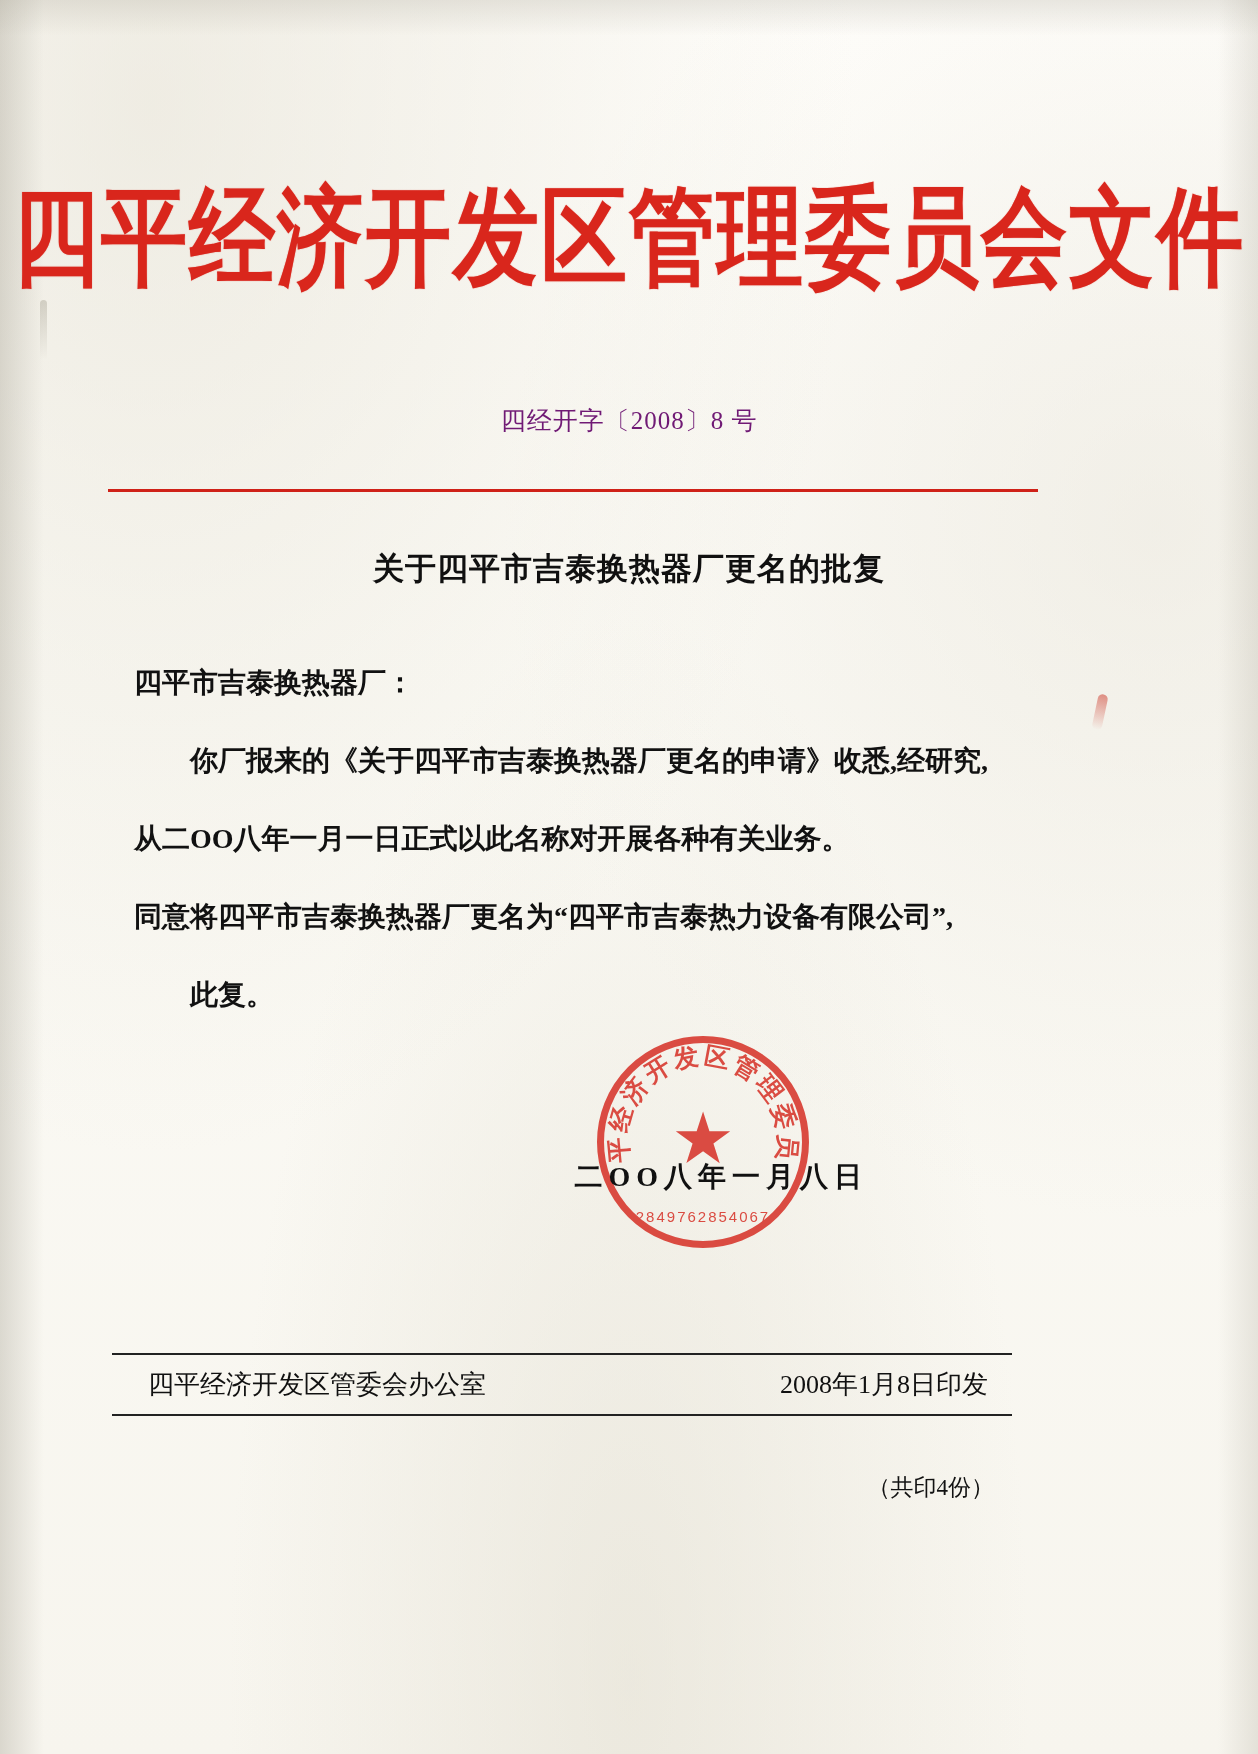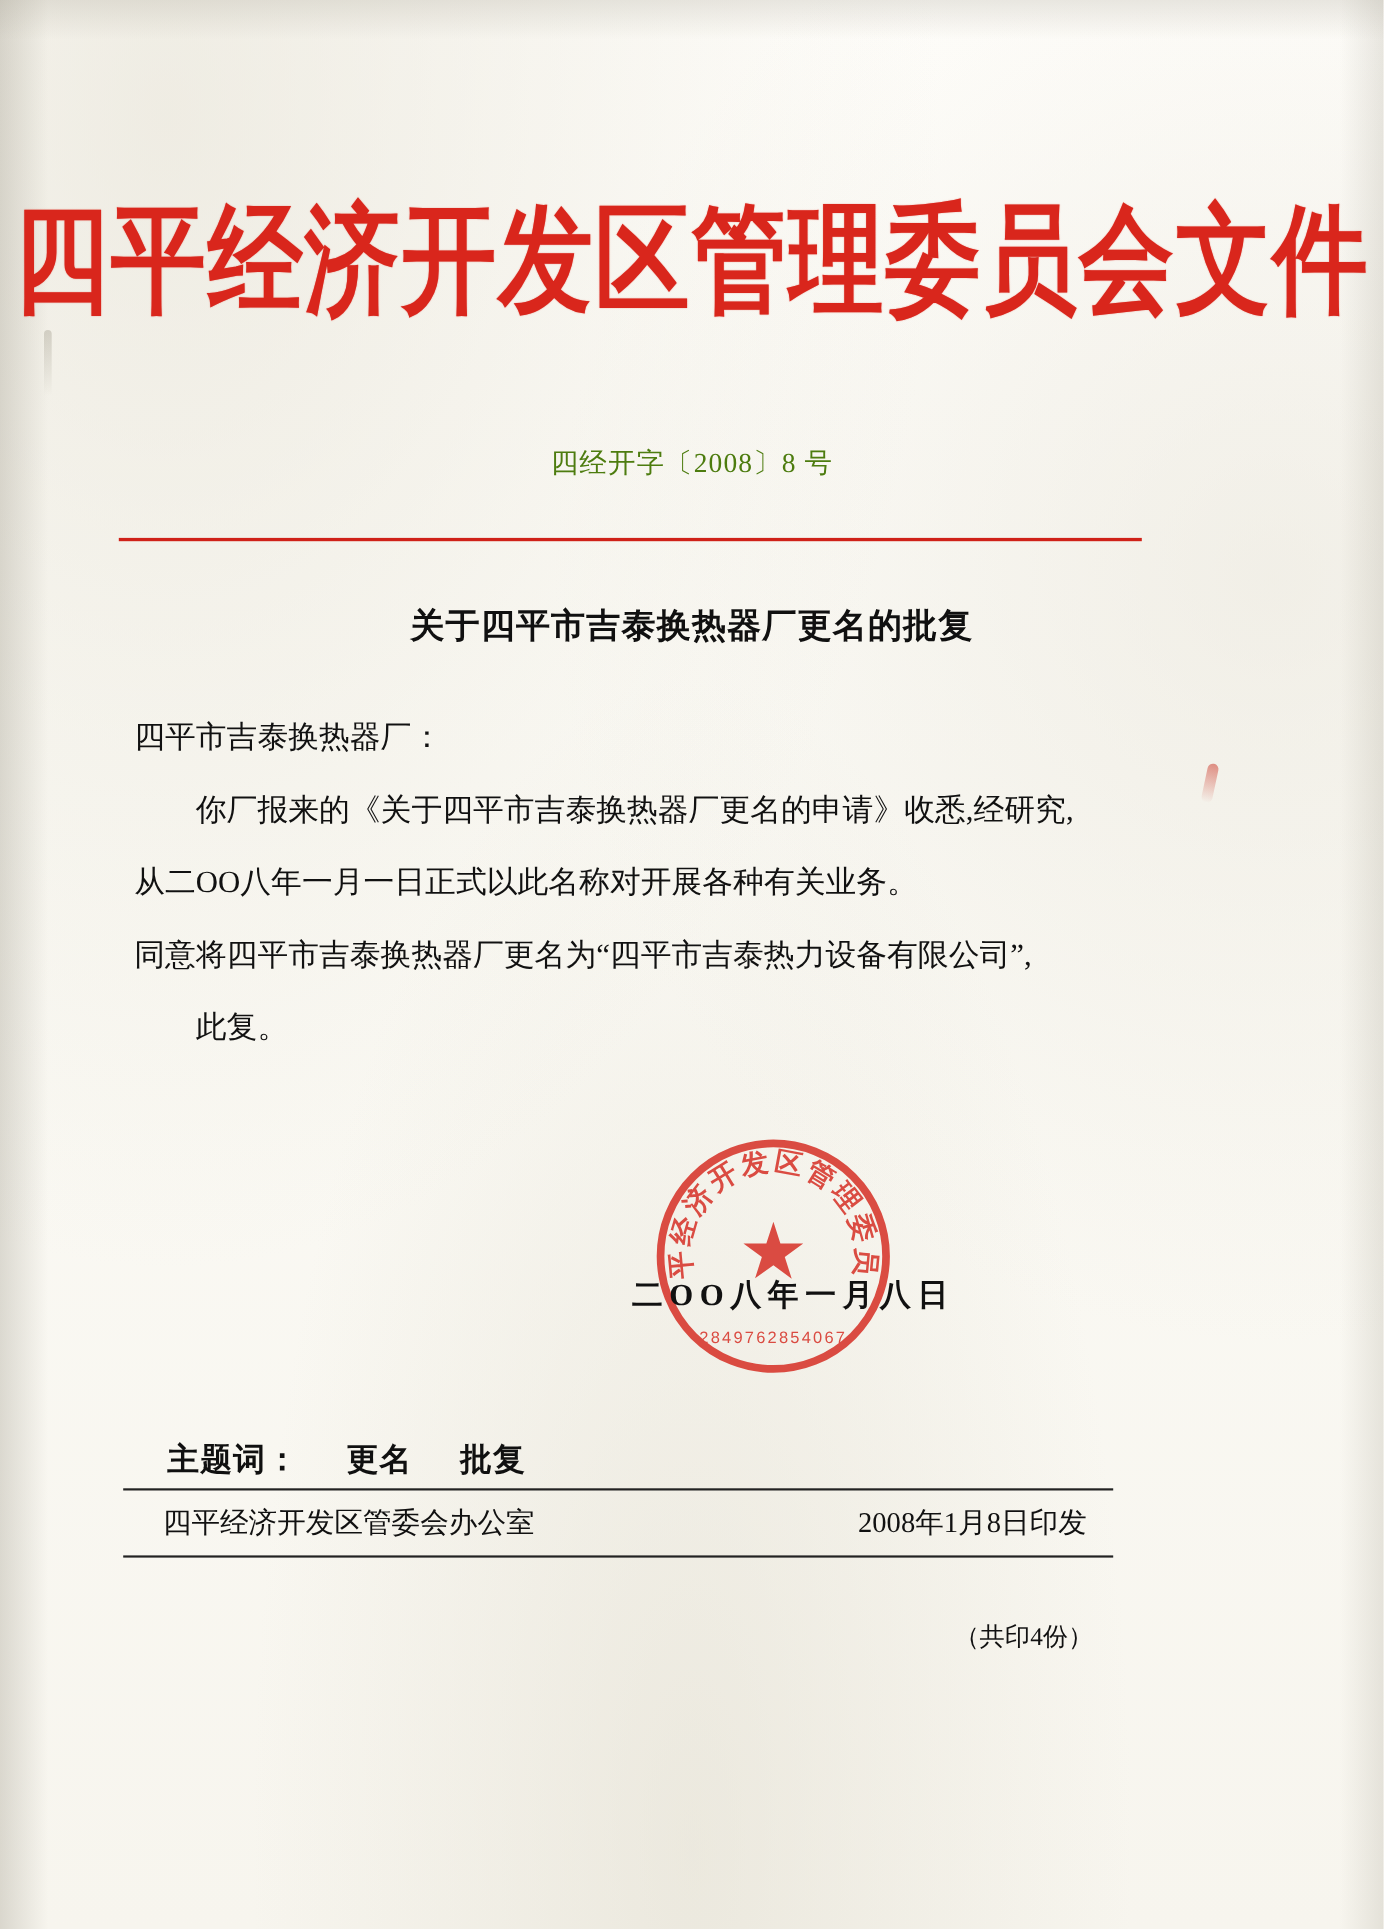--- a/index.html
+++ b/index.html
@@ -66,21 +66,21 @@
     text-shadow: 0 0 1px rgba(217,38,28,0.6);
   }
 
   .doc-number {
     position: absolute;
     top: 404px;
     left: 0;
     width: 100%;
     text-align: center;
     font-size: 25px;
-    color: #4d7c0f;
+    color: #701a75;
     letter-spacing: 1px;
   }
 
   .red-rule {
     position: absolute;
     top: 489px;
     left: 108px;
     width: 930px;
     height: 3px;
     background: #cf2118;
@@ -102,21 +102,22 @@
   .body-block {
     position: absolute;
     top: 636px;
     left: 118px;
     width: 920px;
     font-size: 28px;
     line-height: 62px;
     color: #111111;
   }
   .body-block p {
-    margin: 4px;
+    margin: 16px;
+    font-weight: bold;
   }
   .indent {
     text-indent: 56px;
   }
 
   .seal {
     position: absolute;
     left: 597px;
     top: 1036px;
     width: 212px;
@@ -294,25 +295,20 @@
           <textPath href="#sealArc" startOffset="50%" text-anchor="middle">四平经济开发区管理委员会</textPath>
         </text>
       </svg>
     </div>
     <div class="seal-star">★</div>
     <div class="seal-code">2849762854067</div>
   </div>
 
   <div class="sign-date">二OO八年一月八日</div>
 
-  <div class="keywords-row">
-    <span>主题词：</span>
-    <span class="kw">更名</span>
-    <span class="kw">批复</span>
-  </div>
 
   <div class="footer-rule-top"></div>
 
   <div class="footer-row">
     <span>四平经济开发区管委会办公室</span>
     <span>2008年1月8日印发</span>
   </div>
 
   <div class="footer-rule-bottom"></div>
 

